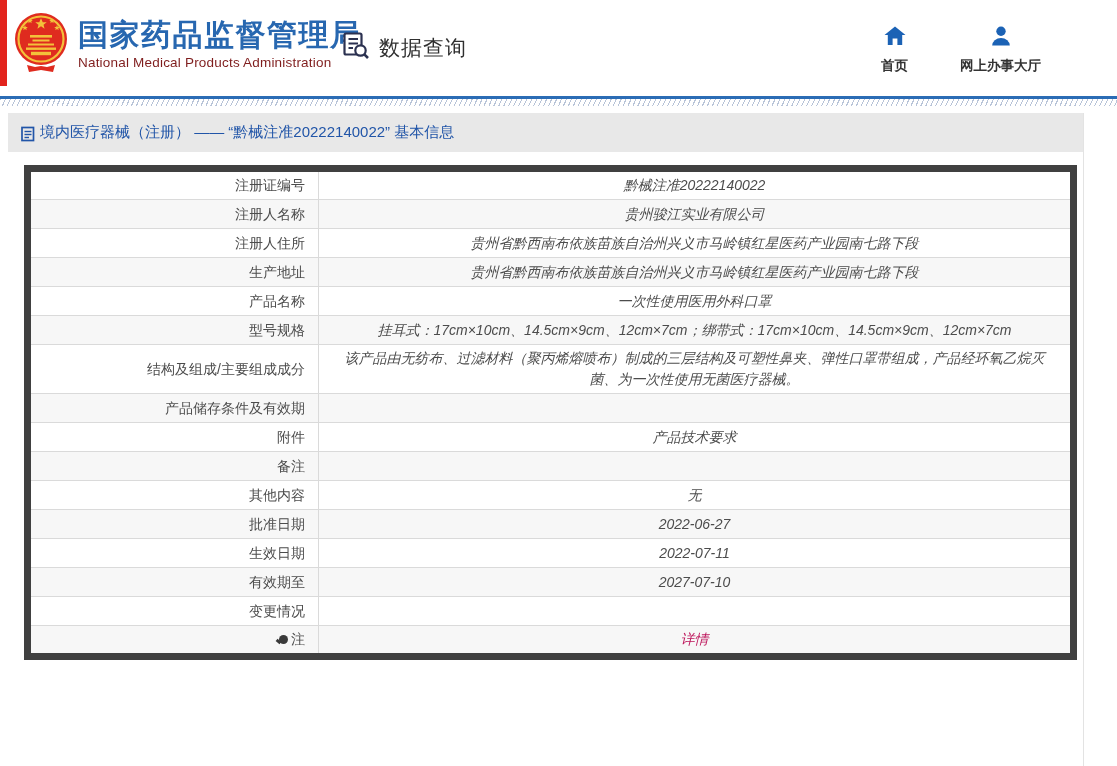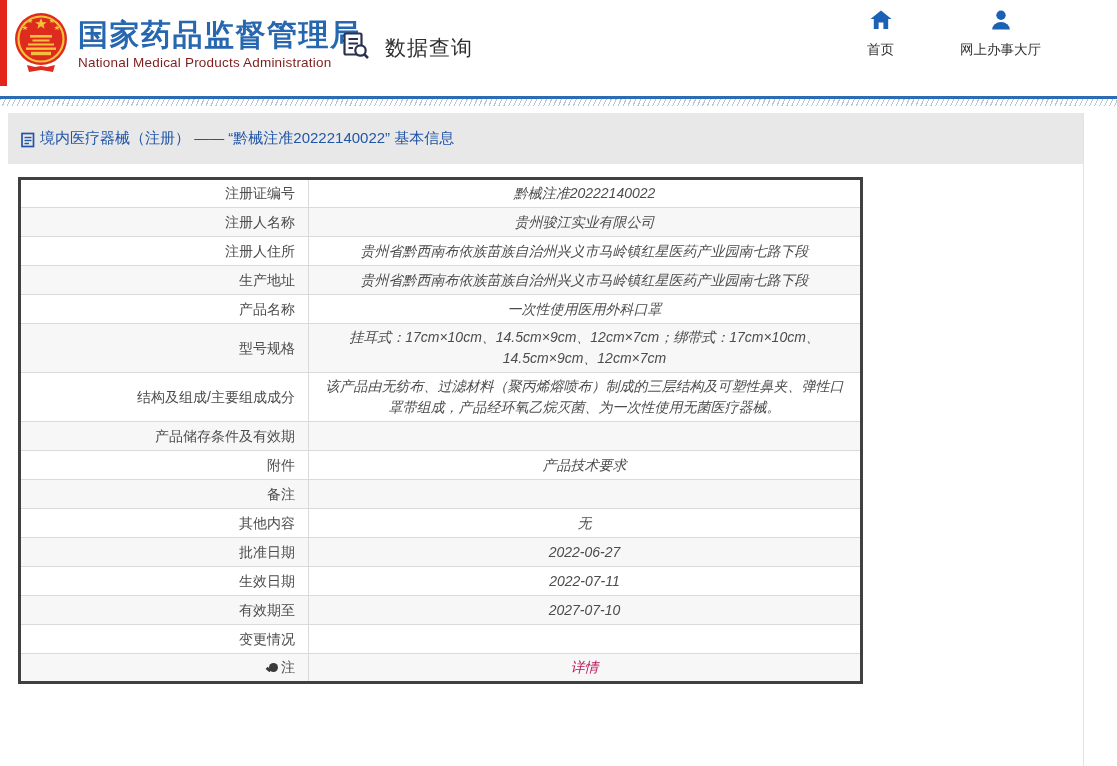--- a/index.html
+++ b/index.html
@@ -10,34 +10,34 @@
   }
   
   .header{position:relative;height:96px;background:#fff;}
   .red-strip{position:absolute;left:0;top:0;width:7px;height:86px;background:#e2241d;}
   .brand{position:absolute;left:13px;top:8px;display:flex;align-items:center;cursor:pointer;}
   .emblem{display:block;width:56px;height:72px;}
   .brand-text{margin-left:9px;}
   .brand-zh{font-size:30px;font-weight:bold;color:#2767b0;letter-spacing:1.5px;line-height:34px;}
   .brand-en{font-size:13.5px;color:#7f1d1d;margin-top:3px;letter-spacing:0.2px;}
   .query{position:absolute;left:341px;top:31px;display:flex;align-items:center;cursor:pointer;}
-  .query-label{font-size:21px;color:#2f2f2f;margin-left:15px;letter-spacing:1px;}
-  .nav{position:absolute;right:76px;top:10px;display:flex;gap:66px;}
+  .query-label{font-size:21px;color:#2f2f2f;margin-left:9px;letter-spacing:1px;}
+  .nav{position:absolute;right:76px;top:26px;display:flex;gap:52px;font-weight:bold;}
   .nav-item{display:flex;flex-direction:column;align-items:center;cursor:pointer;}
   .nav-label{font-size:13.5px;color:#333;margin-top:7px;white-space:nowrap;}
   
   .divider-line{height:3px;background:#2b6cb5;}
   .hatch{height:7px;background:repeating-linear-gradient(115deg,#b8c4d8 0px,#b8c4d8 1px,#ffffff 1px,#ffffff 4.5px);}
   
   .page{position:absolute;left:8px;top:113px;width:1075px;height:653px;border-right:1px solid #e3e3e3;background:#fff;}
-  .crumb{height:51px;background:#e8e8e8;display:flex;align-items:center;padding-left:13px;color:#2155a8;font-size:15px;}
+  .crumb{height:39px;background:#e8e8e8;display:flex;align-items:center;padding-left:13px;color:#2155a8;font-size:15px;}
   .crumb-icon{display:inline-flex;margin-right:5px;position:relative;top:1px;}
   
-  .info-table{border-collapse:collapse;margin:13px 0 0 10px;width:845px;font-size:14px;color:#4c4c4c;
-    border:3px solid #404040;table-layout:fixed;}
+  .info-table{border-collapse:collapse;margin:13px 0 0 16px;width:1053px;font-size:14px;color:#4c4c4c;
+    border:7px solid #404040;table-layout:fixed;}
   .info-table td{border:1px solid #dadada;padding:3px 13px;line-height:21px;vertical-align:middle;background:#fff;}
   .info-table tr{height:29px;}
   .info-table tr:nth-child(even) td{background:#f7f7f7;}
   .label-cell{width:261px;text-align:right;white-space:nowrap;}
   .value-cell{text-align:center;font-style:italic;}
   .link{color:#be185d;text-decoration:none;cursor:pointer;}
   .bulb{display:inline-block;width:9px;height:9px;background:#3a3a3a;border-radius:50%;margin-right:3px;position:relative;top:0;}
   .bulb::before{content:"";position:absolute;left:-3px;top:5px;width:5px;height:3px;background:#3a3a3a;transform:rotate(40deg);}
 </style>
 </head>

